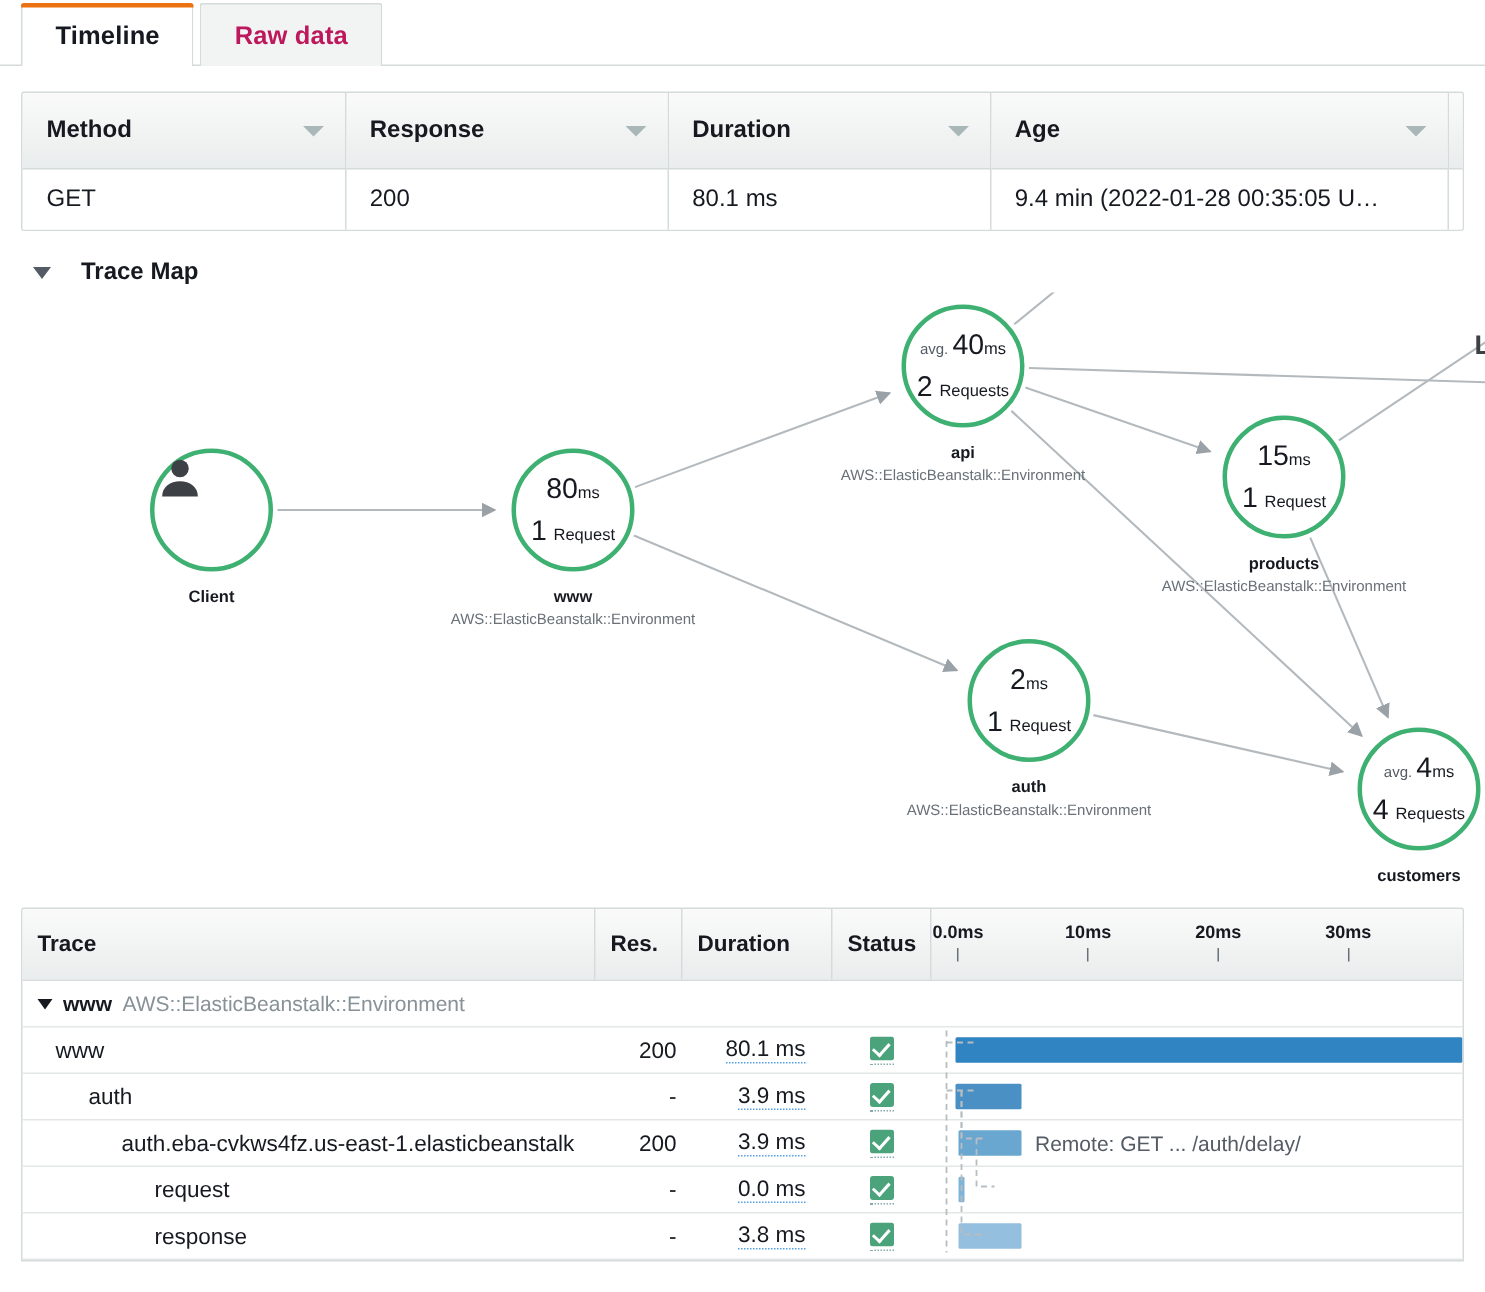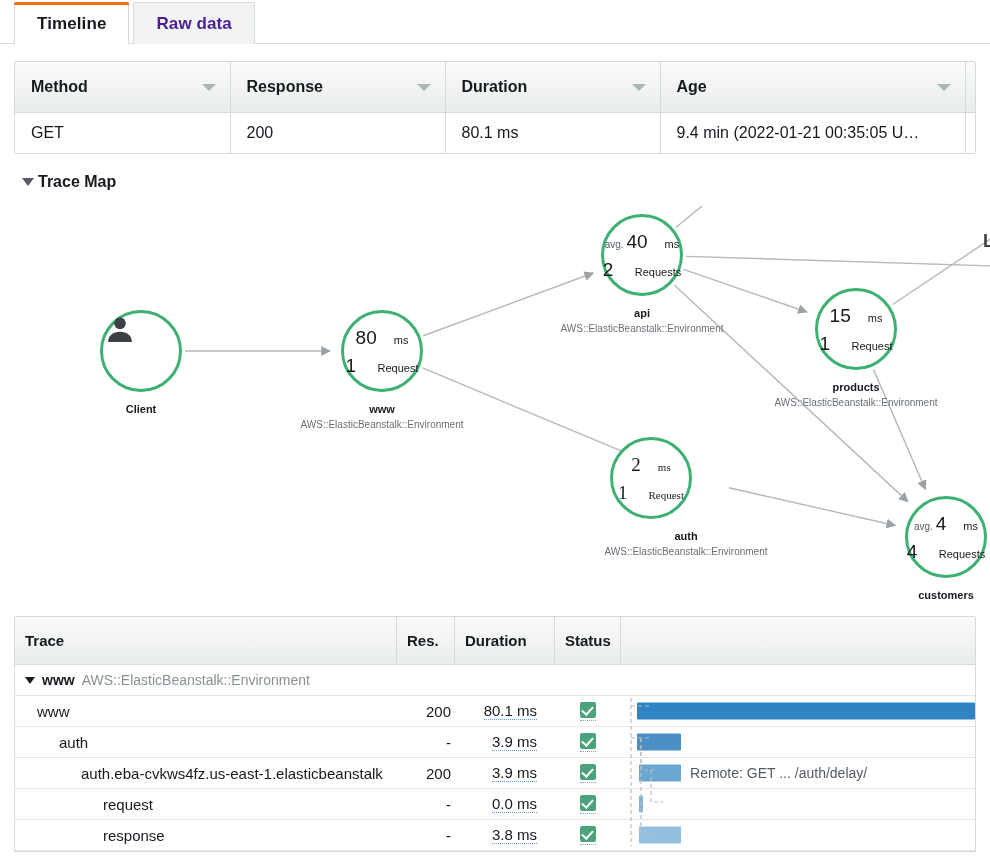--- a/index.html
+++ b/index.html
@@ -33,21 +33,21 @@
     padding: 0 22px;
     display: flex;
     align-items: center;
     font-size: 17px;
     font-weight: bold;
     letter-spacing: .1px;
     border: 1px solid #d5dbdb;
     border-bottom: none;
     border-radius: 2px 2px 0 0;
     background: #f2f3f3;
-    color: #4c1d95;
+    color: #be185d;
     cursor: pointer;
     margin-right: 4px;
     z-index: 1;
   }
   .tab.active {
     background: #ffffff;
     color: #16191f;
     border-color: #d5dbdb;
     z-index: 3;
   }
@@ -111,27 +111,27 @@
     text-overflow: ellipsis;
   }
   .col-method   { width: 215px; }
   .col-response { width: 215px; }
   .col-duration { width: 215px; }
   .col-age      { width: 305px; }
   .col-extra    { width: 100px; }
 
   
   .section-head {
-    margin: 19px 0 15px 22px;
+    margin: 19px 0 4px 22px;
     font-size: 16px;
     font-weight: bold;
     color: #16191f;
     display: flex;
     align-items: center;
-    gap: 4px;
+    gap: 20px;
     cursor: pointer;
   }
   .tri {
     width: 0; height: 0;
     border-left: 6px solid transparent;
     border-right: 6px solid transparent;
     border-top: 8px solid #545b64;
   }
   .map {
     position: relative;
@@ -151,21 +151,21 @@
     justify-content: center;
     cursor: pointer;
   }
   .node .line1, .node .line2 {
     white-space: nowrap;
     color: #16191f;
     line-height: 1;
   }
   .node .line1 { margin-bottom: 9px; }
   .big { font-size: 19px; }
-  .sml { font-size: 11px; padding-left: 17px; }
+  .sml { font-size: 11px; }
   .avg { font-size: 10px; color: #545b64; }
   .node-label {
     position: absolute;
     text-align: center;
     font-size: 11px;
     font-weight: bold;
     color: #16191f;
     white-space: nowrap;
     transform: translateX(-50%);
   }
@@ -330,21 +330,21 @@
           <span class="caret"></span>
         </th>
         <th class="col-extra"></th>
       </tr>
     </thead>
     <tbody>
       <tr>
         <td class="col-method">GET</td>
         <td class="col-response">200</td>
         <td class="col-duration">80.1 ms</td>
-        <td class="col-age">9.4 min (2022-01-21 00:35:05 U…</td>
+        <td class="col-age">9.4 min (2022-01-28 00:35:05 U…</td>
         <td class="col-extra"></td>
       </tr>
     </tbody>
   </table>
 </div>
 
 <div class="section-head">
   <span class="tri"></span>
   <span>Trace Map</span>
 </div>
@@ -386,39 +386,47 @@
       <div class="line2"><span class="big">2</span> <span class="sml">Requests</span></div>
     </div>
     <div class="node-label" style="left: 642px; top: 101px;">api</div>
     <div class="node-sub" style="left: 642px; top: 117px;">AWS::ElasticBeanstalk::Environment</div>
     <div class="node" style="left: 815px; top: 82px;">
       <div class="line1"><span class="big">15</span><span class="sml">ms</span></div>
       <div class="line2"><span class="big">1</span> <span class="sml">Request</span></div>
     </div>
     <div class="node-label" style="left: 856px; top: 175px;">products</div>
     <div class="node-sub" style="left: 856px; top: 191px;">AWS::ElasticBeanstalk::Environment</div>
-    <div class="node" style="left: 610px; top: 231px; font-family: Liberation Serif, serif;">
+    <div class="node" style="left: 645px; top: 231px;">
       <div class="line1"><span class="big">2</span><span class="sml">ms</span></div>
       <div class="line2"><span class="big">1</span> <span class="sml">Request</span></div>
     </div>
     <div class="node-label" style="left: 686px; top: 324px;">auth</div>
     <div class="node-sub" style="left: 686px; top: 340px;">AWS::ElasticBeanstalk::Environment</div>
     <div class="node" style="left: 905px; top: 290px;">
       <div class="line1"><span class="avg">avg. </span><span class="big">4</span><span class="sml">ms</span></div>
       <div class="line2"><span class="big">4</span> <span class="sml">Requests</span></div>
     </div>
     <div class="node-label" style="left: 946px; top: 383px;">customers</div>
   </div>
 
 <div class="tl-wrap" style="position: relative;">
   <div class="tl-head">
     <div class="c-name">Trace</div>
     <div class="c-res">Res.</div>
     <div class="c-dur">Duration</div>
     <div class="c-status">Status</div>
+    <div class="c-chart">
+      <div class="ticks" id="ticks">
+          <div class="tick" style="left: 5%;"><span>0.0ms</span><i></i></div>
+          <div class="tick" style="left: 29.5%;"><span>10ms</span><i></i></div>
+          <div class="tick" style="left: 54%;"><span>20ms</span><i></i></div>
+          <div class="tick" style="left: 78.5%;"><span>30ms</span><i></i></div>
+        </div>
+    </div>
   </div>
 
   <div class="grp-row">
     <span class="tri"></span>
     <span class="grp-name">www</span>
     <span class="grp-sub">AWS::ElasticBeanstalk::Environment</span>
   </div>
 
   <div id="rows">
       <div class="row">

